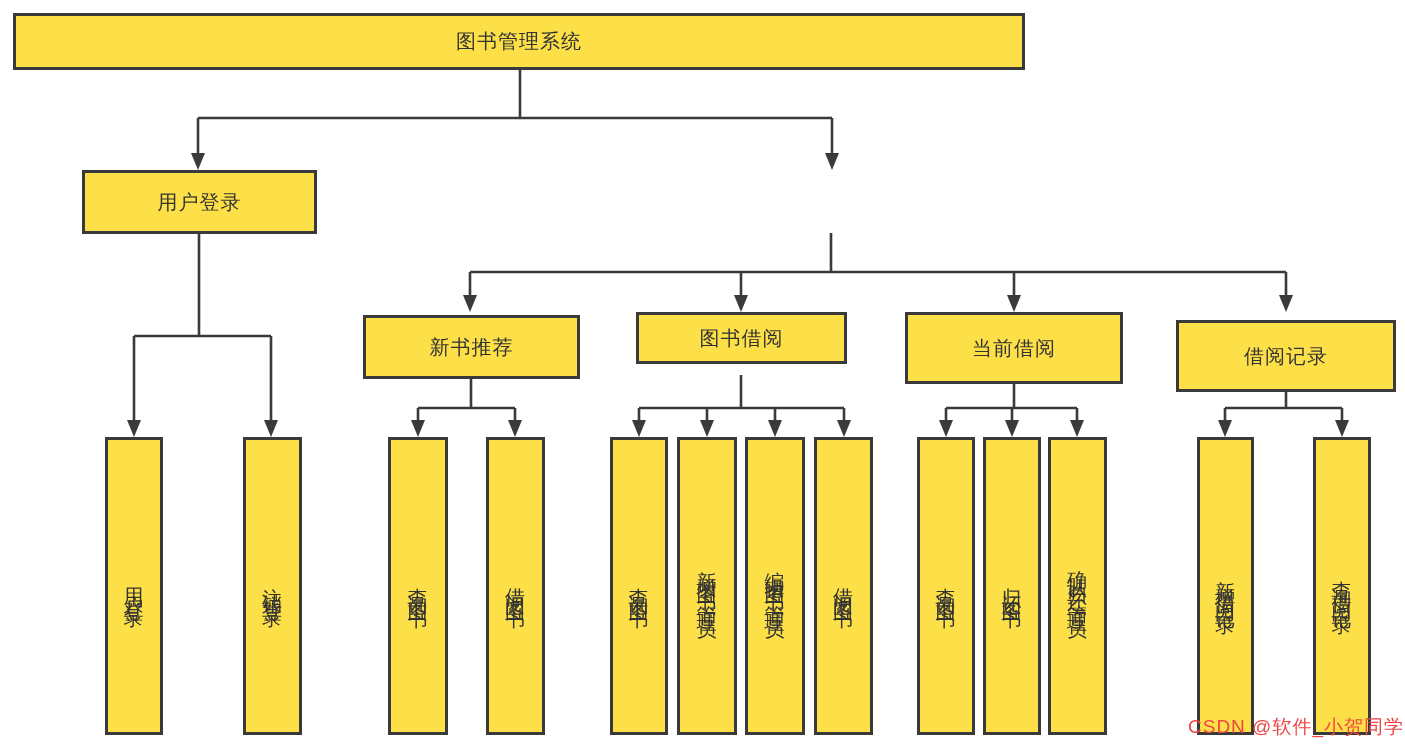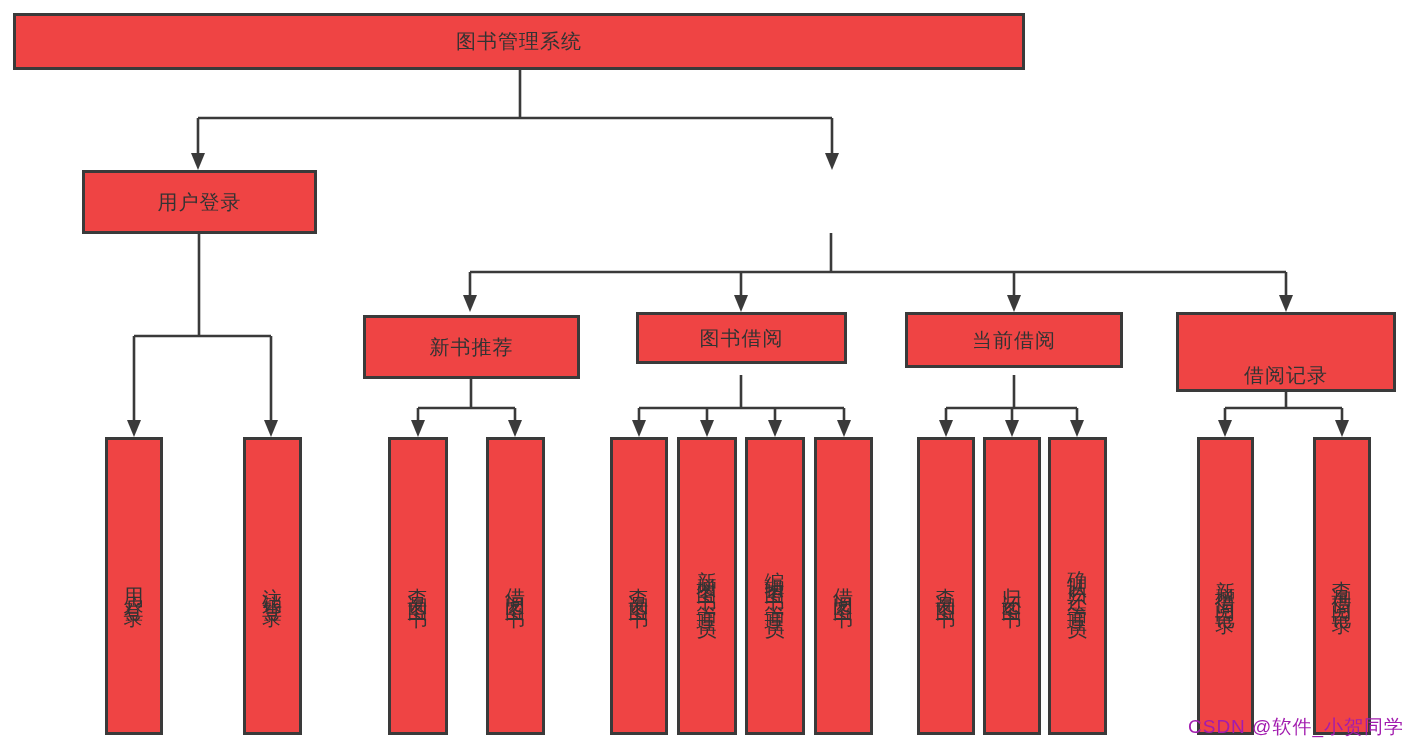--- a/index.html
+++ b/index.html
@@ -15,21 +15,21 @@
     overflow: hidden;
   }
   #connector-layer {
     position: absolute;
     left: 0; top: 0;
     width: 1405px; height: 747px;
   }
   .box {
     position: absolute;
     box-sizing: border-box;
-    background: #ef4444;
+    background: #fde047;
     border: 3px solid #3a3a3a;
     display: flex;
     align-items: center;
     justify-content: center;
     color: #333333;
   }
   .h-label {
     font-size: 20px;
     letter-spacing: 1px;
     white-space: nowrap;
@@ -41,42 +41,42 @@
     letter-spacing: 7px;
     line-height: 1;
     white-space: nowrap;
   }
   
   .n-root          { left: 13px;   top: 13px;  width: 1012px; height: 57px; }
   .n-user-login    { left: 82px;   top: 170px; width: 235px;  height: 64px; }
   .n-book-mgmt     { left: 711px;  top: 170px; width: 238px;  height: 64px; }
   .n-new-book      { left: 363px;  top: 315px; width: 217px;  height: 64px; }
   .n-book-borrow   { left: 636px;  top: 312px; width: 211px;  height: 52px; }
-  .n-current-bor   { left: 905px;  top: 312px; width: 218px;  height: 56px; }
-  .n-bor-records   { left: 1176px; top: 312px; width: 220px;  height: 80px; align-items: flex-end; }
+  .n-current-bor   { left: 905px;  top: 312px; width: 218px;  height: 72px; }
+  .n-bor-records   { left: 1176px; top: 320px; width: 220px;  height: 72px; }
   .leaf            { top: 437px; height: 298px; }
   .l-login         { left: 105px;  width: 58px; }
   .l-logout        { left: 243px;  width: 59px; }
   .l-nb-query      { left: 388px;  width: 60px; }
   .l-nb-borrow     { left: 486px;  width: 59px; }
   .l-bb-query      { left: 610px;  width: 58px; }
   .l-bb-add        { left: 677px;  width: 60px; }
   .l-bb-edit       { left: 745px;  width: 60px; }
   .l-bb-borrow     { left: 814px;  width: 59px; }
   .l-cb-query      { left: 917px;  width: 58px; }
   .l-cb-return     { left: 983px;  width: 58px; }
   .l-cb-confirm    { left: 1048px; width: 59px; }
   .l-br-add        { left: 1197px; width: 57px; }
   .l-br-query      { left: 1313px; width: 58px; }
   #watermark {
     position: absolute;
     left: 1188px;
     top: 714px;
     font-size: 19px;
-    color: #a21caf;
+    color: #ef4444;
     letter-spacing: 1px;
     white-space: nowrap;
     z-index: 5;
   }
 </style>
 </head>
 <body>
 
 <div id="canvas">
 

